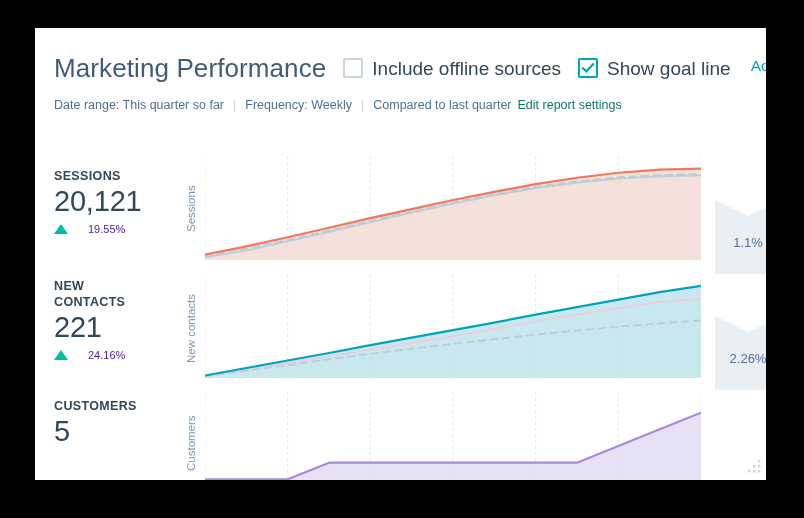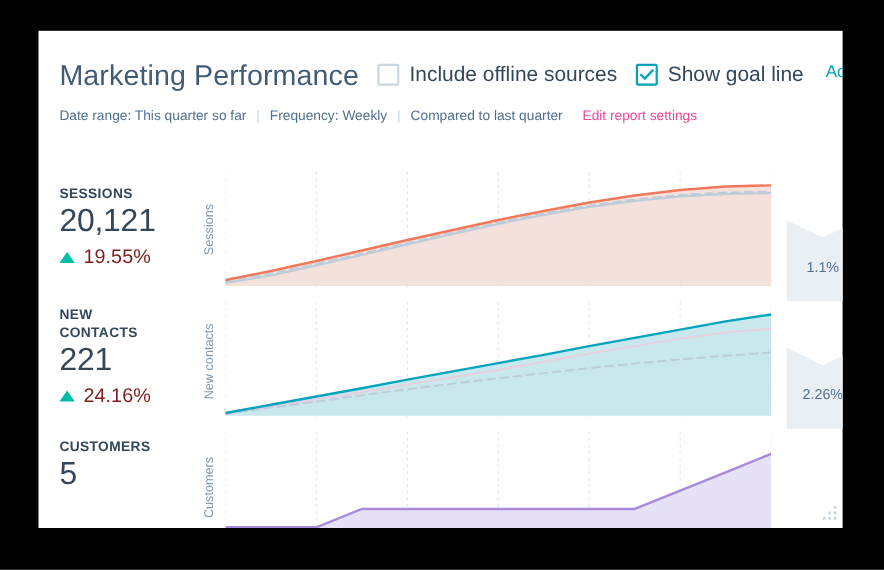--- a/index.html
+++ b/index.html
@@ -104,22 +104,22 @@
     align-items: flex-end;
     font-size: 12.5px;
     color: #516f90;
     white-space: nowrap;
   }
   .subheader .sep {
     color: #cbd6e2;
     margin: 0 9px;
   }
   .subheader .edit-link {
-    color: #ec4899;
-    margin-left: 18px;
+    color: #0f766e;
+    margin-left: 6px;
     cursor: pointer;
   }
 
   
   #body {
     position: absolute;
     left: 0;
     top: 98px;
     width: 731px;
     height: 340px;
@@ -150,23 +150,23 @@
     margin-top: 6px;
   }
   .tri-up {
     width: 0;
     height: 0;
     border-left: 7px solid transparent;
     border-right: 7px solid transparent;
     border-bottom: 10px solid #00bda5;
   }
   .delta-text {
-    font-size: 18px;
-    color: #7f1d1d;
-    margin-left: 8px;
+    font-size: 11px;
+    color: #4c1d95;
+    margin-left: 20px;
   }
 
   
   .axis-title {
     position: absolute;
     font-size: 11.5px;
     color: #7c98b6;
     writing-mode: vertical-rl;
     transform: rotate(180deg);
     white-space: nowrap;

